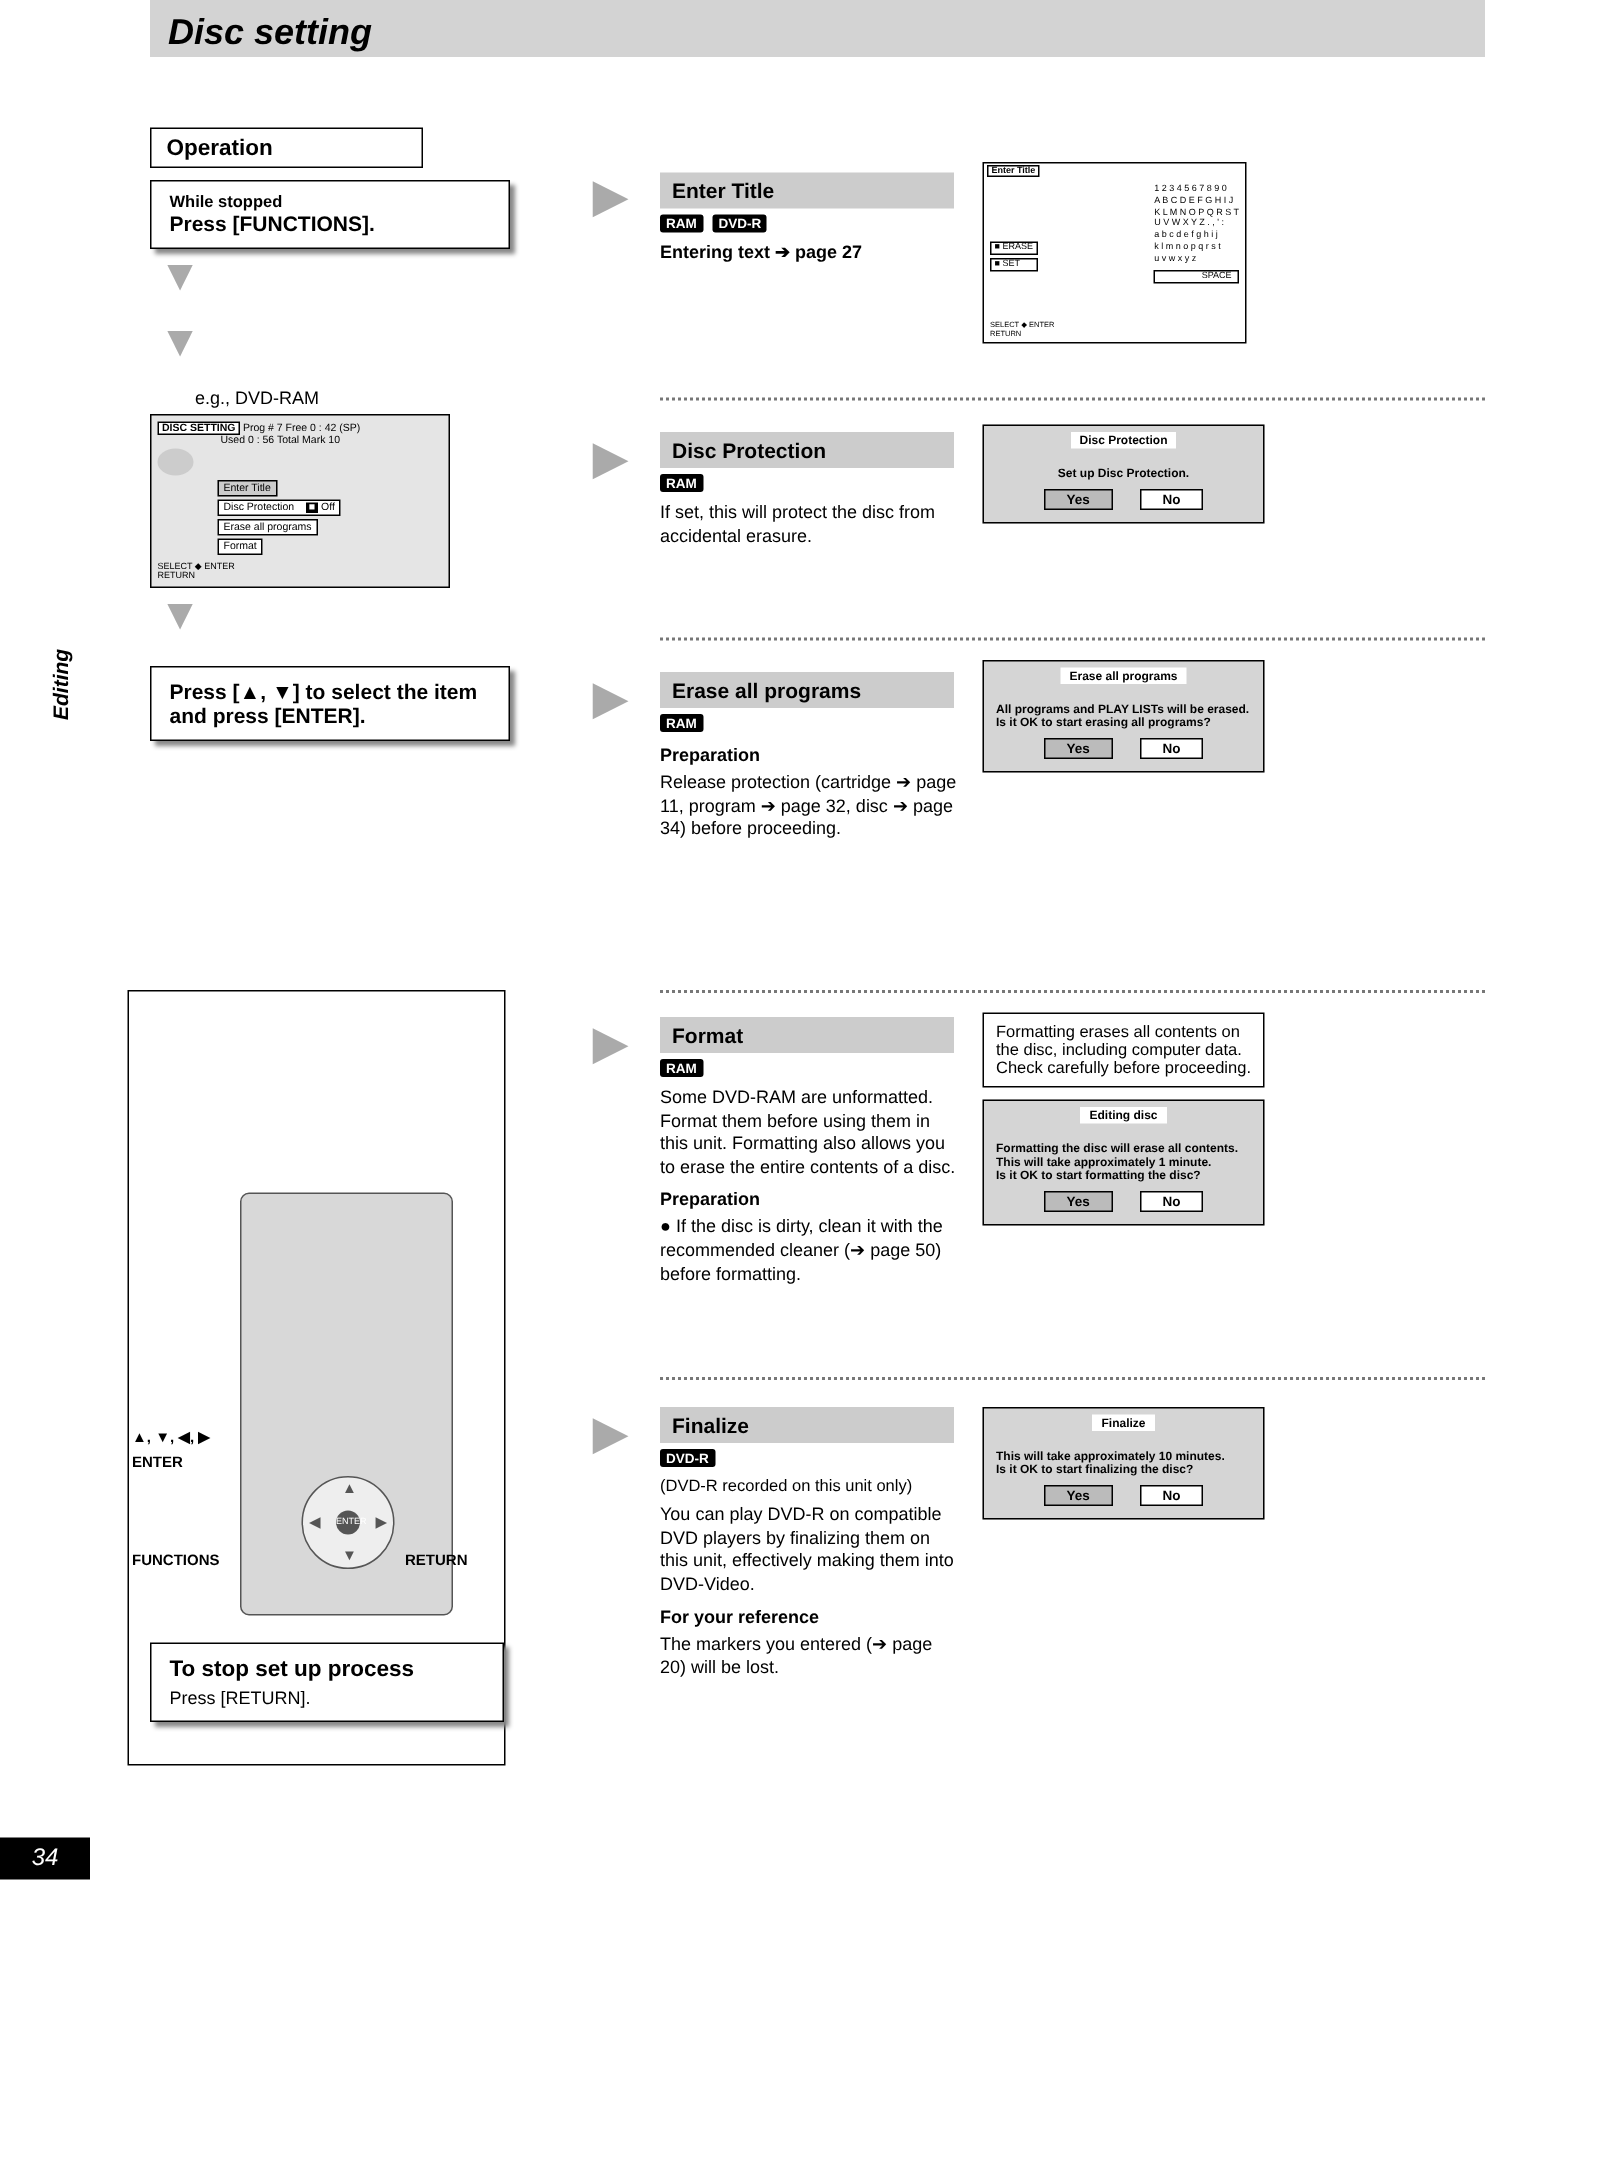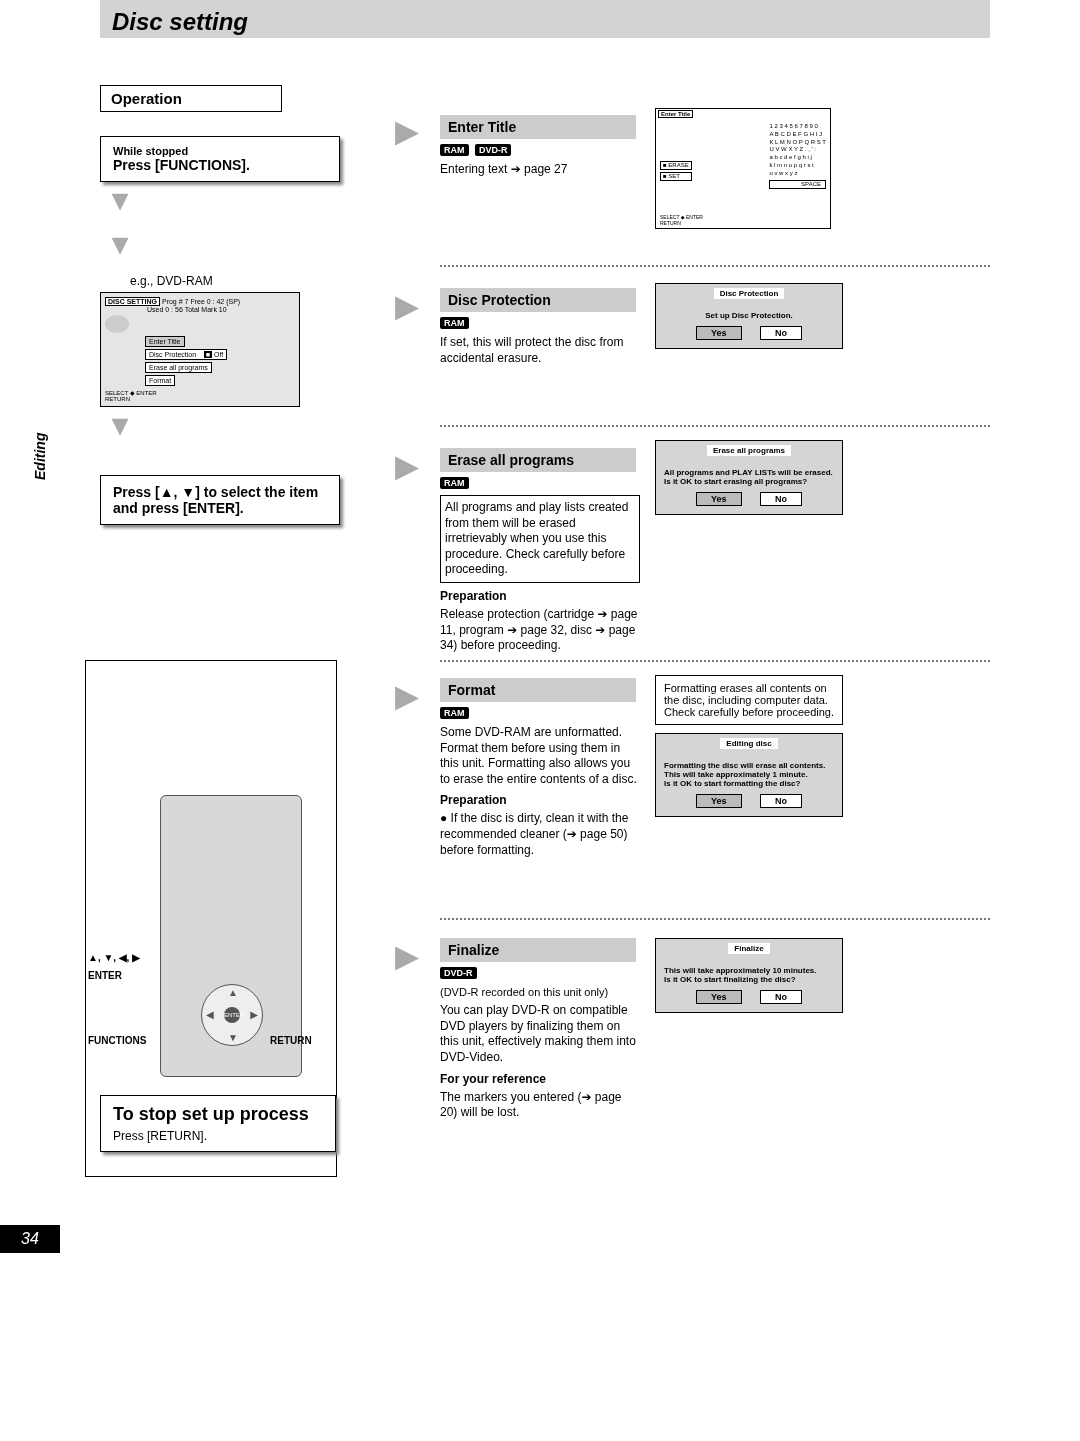--- a/index.html
+++ b/index.html
@@ -48,21 +48,21 @@
     font-weight:bold;
     font-size:15px;
     background:#fff;
     width: 160px;
   }
   .step-box {
     border:1px solid #000;
     box-shadow: 3px 3px 3px #888;
     background:#fff;
     padding:8px 12px;
-    margin-top:24px;
+    margin-top:8px;
     font-size:12px;
   }
   .step-box b { font-weight:bold; font-size:14px; }
   .down-arrow {
     width: 40px; height: 40px;
     margin: 4px 0;
     text-align:center;
     font-size:34px;
     color:#aaa;
     line-height:0.8;
@@ -113,21 +113,21 @@
   .r-label { position:absolute; font-size:10px; font-weight:bold; }
   .stop-box {
     position:absolute;
     left:100px; top:1095px;
     border:1px solid #000;
     box-shadow: 3px 3px 3px #888;
     background:#fff;
     padding:8px 12px;
     width:210px;
   }
-  .stop-box .h { font-weight:bold; font-size:18px; }
+  .stop-box .h { font-weight:bold; font-size:15px; }
   .stop-box .t { font-size:12px; margin-top:4px; }
   .section-header {
     background:#ccc;
     font-weight:bold;
     font-size:14px;
     padding:4px 8px;
     width:180px;
   }
   .badge {
     display:inline-block;
@@ -283,33 +283,32 @@
   <div class="big-arrow" style="top:118px">▸</div>
   <div class="big-arrow" style="top:293px">▸</div>
   <div class="big-arrow" style="top:453px">▸</div>
   <div class="big-arrow" style="top:683px">▸</div>
   <div class="big-arrow" style="top:943px">▸</div>
 
   <div style="position:absolute;left:440px;top:115px;width:190px">
     <div class="section-header">Enter Title</div>
     <span class="badge">RAM</span>
     <span class="badge">DVD-R</span>
-    <div class="body-text" style="font-weight:normal">Entering text ➔ page 27</div>
+    <div class="body-text" style="font-weight:bold">Entering text ➔ page 27</div>
   </div>
 
   <div style="position:absolute;left:440px;top:288px;width:190px">
     <div class="section-header">Disc Protection</div>
     <span class="badge">RAM</span>
     <div class="body-text">If set, this will protect the disc from accidental erasure.</div>
   </div>
 
   <div style="position:absolute;left:440px;top:448px;width:200px">
     <div class="section-header">Erase all programs</div>
     <span class="badge">RAM</span>
-    <div class="body-text" style="border:1px solid #000;padding:4px">All programs and play lists created from them will be erased irretrievably when you use this procedure. Check carefully before proceeding.</div>
     <div class="prep">Preparation</div>
     <div class="body-text">Release protection (cartridge ➔ page 11, program ➔ page 32, disc ➔ page 34) before proceeding.</div>
   </div>
 
   <div style="position:absolute;left:440px;top:678px;width:200px">
     <div class="section-header">Format</div>
     <span class="badge">RAM</span>
     <div class="body-text">Some DVD-RAM are unformatted. Format them before using them in this unit. Formatting also allows you to erase the entire contents of a disc.</div>
     <div class="prep">Preparation</div>
     <div class="body-text">● <span>If the disc is dirty, clean it with the recommended cleaner (➔ page 50) before formatting.</span></div>

